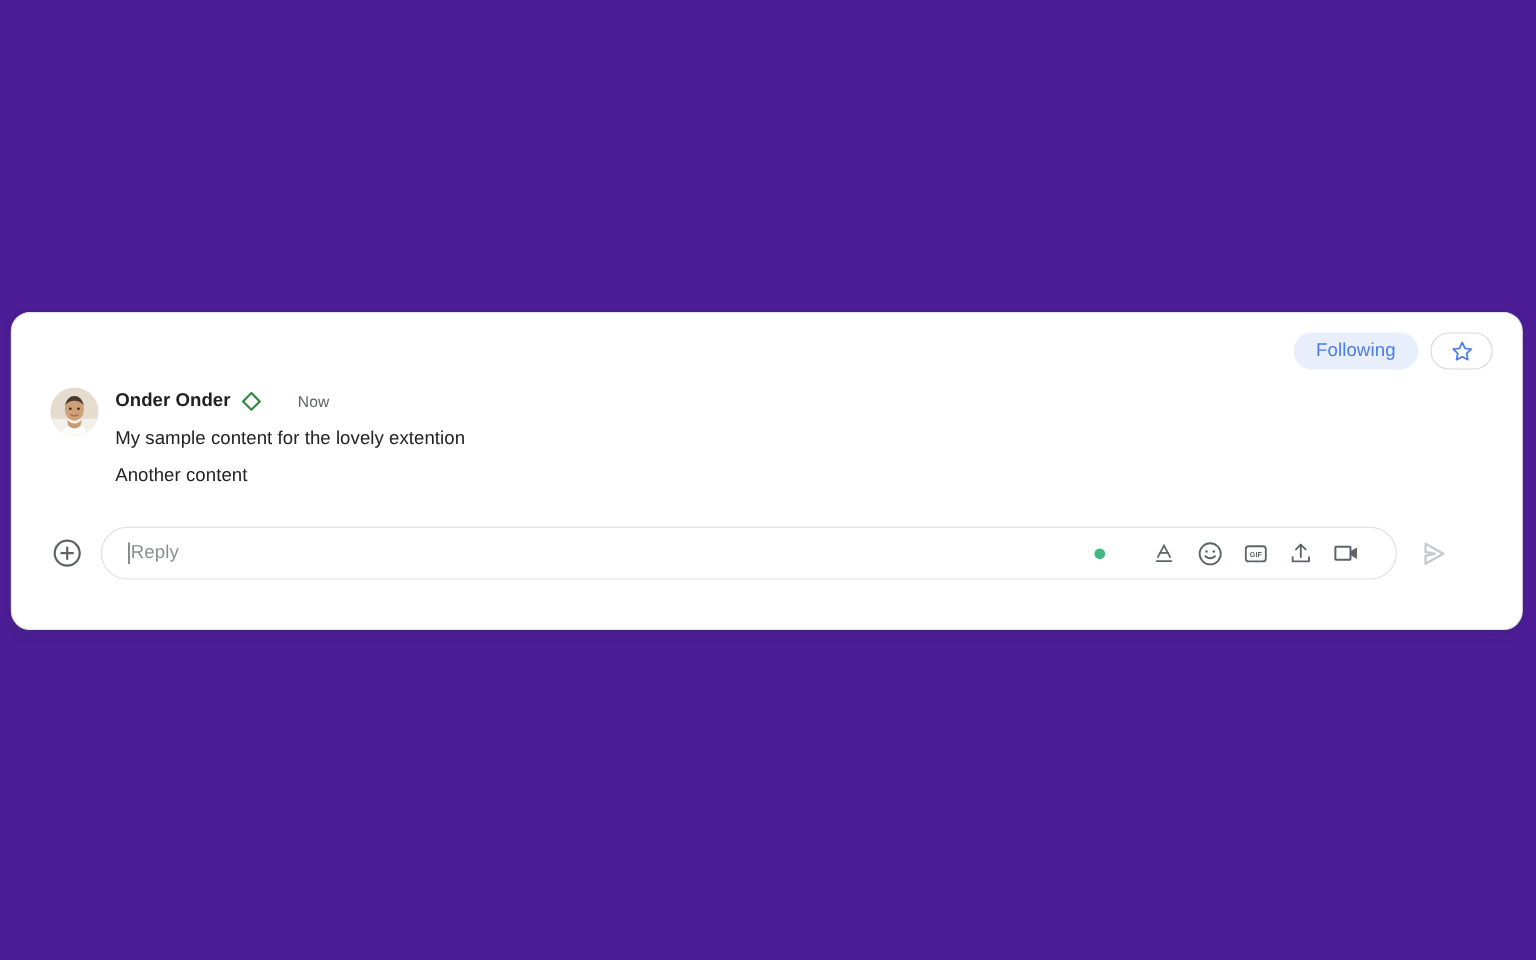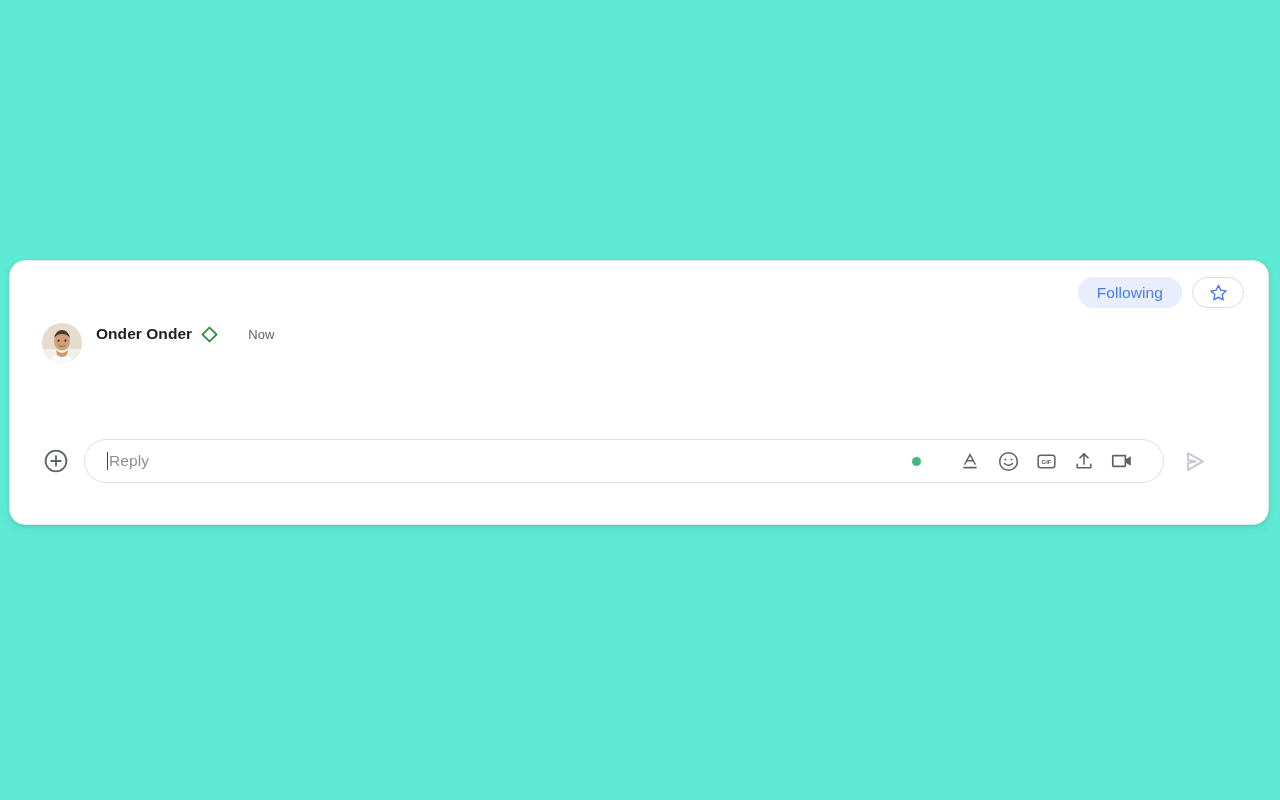--- a/index.html
+++ b/index.html
@@ -10,21 +10,21 @@
     height: 800px;
     background: #ffffff;
     font-family: "Liberation Sans", sans-serif;
     overflow: hidden;
   }
 
   #page-root {
     position: relative;
     width: 1280px;
     height: 800px;
-    background: #5eead4;
+    background: #4c1d95;
   }
 
   
   .conversation-card {
     position: absolute;
     left: 9px;
     top: 260px;
     width: 1260px;
     height: 265px;
     background: #ffffff;
@@ -246,20 +246,22 @@
 
           <span>
             <svg width="17" height="17" viewBox="0 0 20 20" fill="none" stroke="#2e8b43" stroke-width="2.1" stroke-linejoin="round">
               <rect x="4.2" y="4.2" width="11.6" height="11.6" transform="rotate(45 10 10)"></rect>
             </svg>
           </span>
 
           <span class="timestamp">Now</span>
         </div>
 
+        <div class="message-line">My sample content for the lovely extention</div>
+        <div class="message-line">Another content</div>
       </div>
     </div>
 
     <div class="reply-bar">
 
       <div class="add-button">
         <span>
           <svg width="26" height="26" viewBox="0 0 24 24" fill="none" stroke="#5f6368" stroke-width="1.7" stroke-linecap="round">
             <circle cx="12" cy="12" r="9.6"></circle>
             <line x1="12" y1="7.6" x2="12" y2="16.4"></line>

